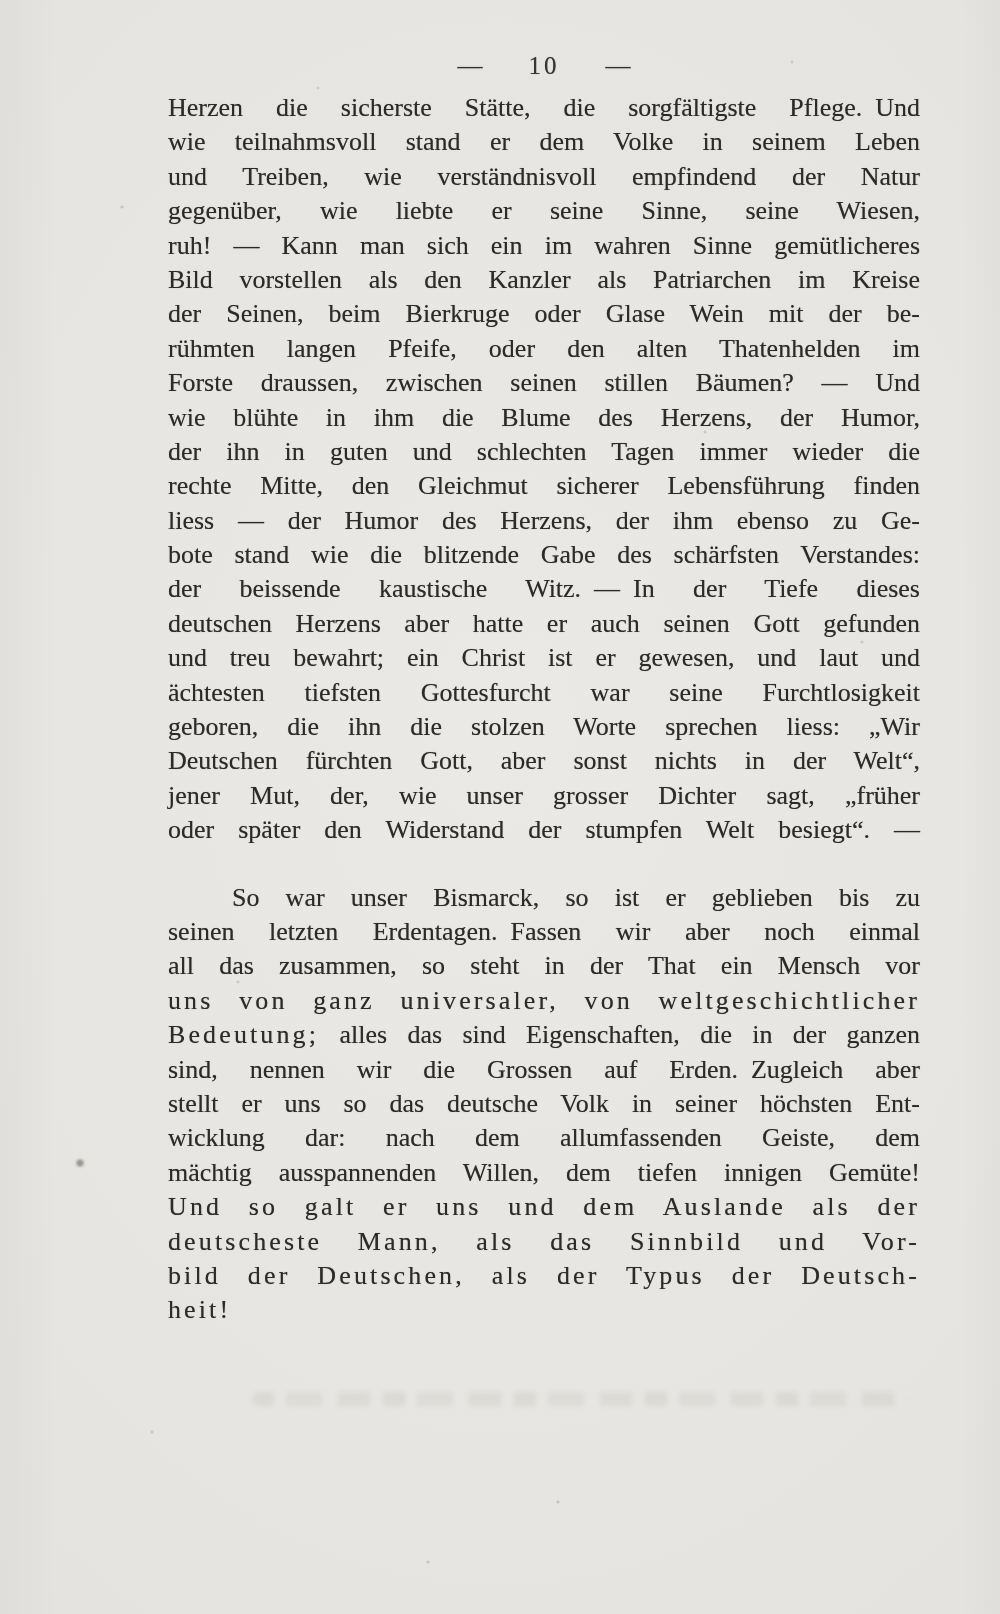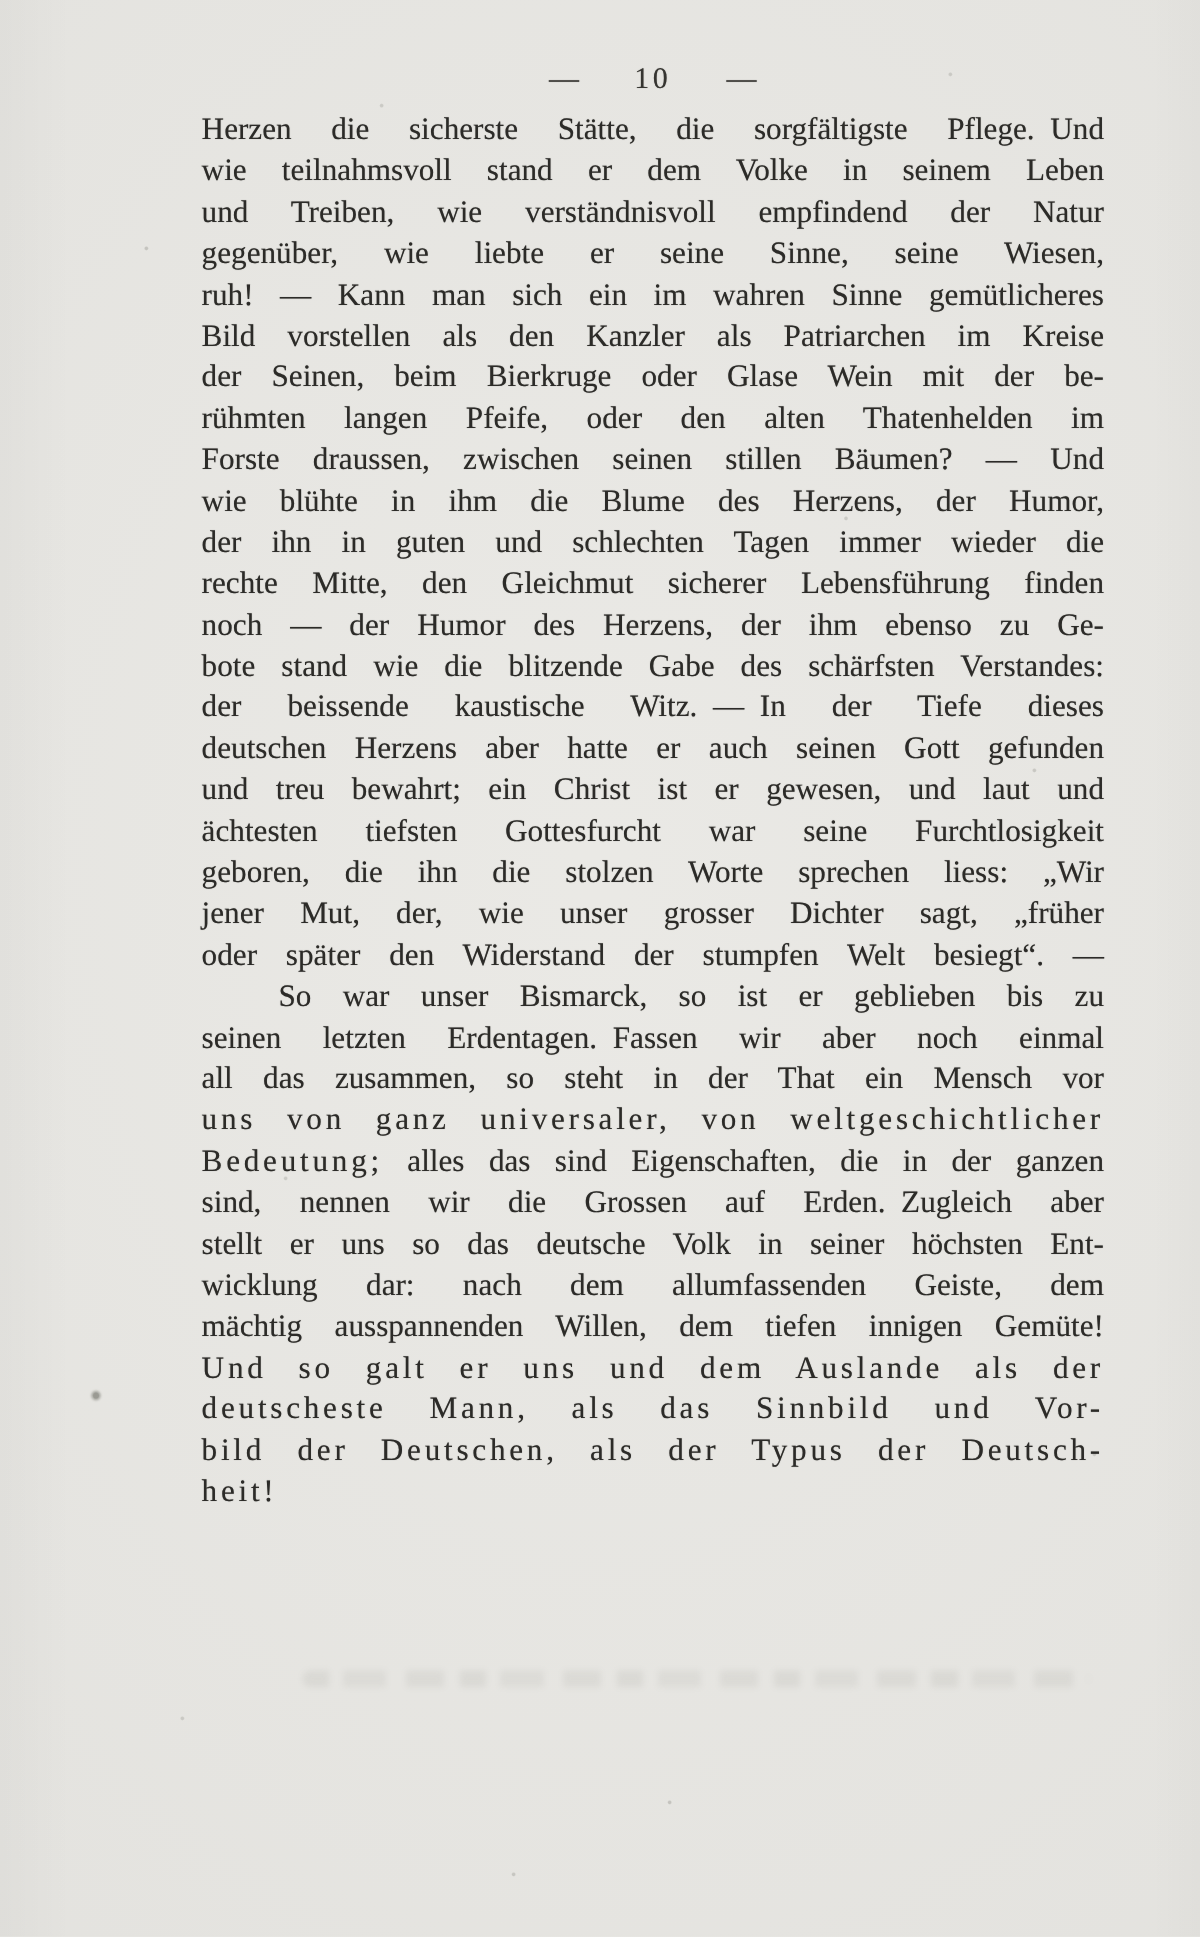--- a/index.html
+++ b/index.html
@@ -114,30 +114,31 @@
       <div class="line"><span>und Treiben, wie verständnisvoll empfindend der Natur</span></div>
       <div class="line"><span>gegenüber, wie liebte er seine Sinne, seine Wiesen,</span></div>
       <div class="line"><span>ruh! — Kann man sich ein im wahren Sinne gemütlicheres</span></div>
       <div class="line"><span>Bild vorstellen als den Kanzler als Patriarchen im Kreise</span></div>
       <div class="line"><span>der Seinen, beim Bierkruge oder Glase Wein mit der be-</span></div>
       <div class="line"><span>rühmten langen Pfeife, oder den alten Thatenhelden im</span></div>
       <div class="line"><span>Forste draussen, zwischen seinen stillen Bäumen? — Und</span></div>
       <div class="line"><span>wie blühte in ihm die Blume des Herzens, der Humor,</span></div>
       <div class="line"><span>der ihn in guten und schlechten Tagen immer wieder die</span></div>
       <div class="line"><span>rechte Mitte, den Gleichmut sicherer Lebensführung finden</span></div>
-      <div class="line"><span>noch — der Humor des Herzens, der ihm ebenso zu Ge-</span></div>
+      <div class="line"><span>liess — der Humor des Herzens, der ihm ebenso zu Ge-</span></div>
       <div class="line"><span>bote stand wie die blitzende Gabe des schärfsten Verstandes:</span></div>
       <div class="line"><span>der beissende kaustische Witz. — In der Tiefe dieses</span></div>
       <div class="line"><span>deutschen Herzens aber hatte er auch seinen Gott gefunden</span></div>
       <div class="line"><span>und treu bewahrt; ein Christ ist er gewesen, und laut und</span></div>
       <div class="line"><span>ächtesten tiefsten Gottesfurcht war seine Furchtlosigkeit</span></div>
       <div class="line"><span>geboren, die ihn die stolzen Worte sprechen liess: „Wir</span></div>
+      <div class="line"><span>Deutschen fürchten Gott, aber sonst nichts in der Welt“,</span></div>
       <div class="line"><span>jener Mut, der, wie unser grosser Dichter sagt, „früher</span></div>
       <div class="line"><span>oder später den Widerstand der stumpfen Welt besiegt“. —</span></div>
-      <div class="line" style="text-indent: 64px;"><span>So war unser Bismarck, so ist er geblieben bis zu</span></div>
+      <div class="line" style="text-indent: 64px; margin-top: 33px;"><span>So war unser Bismarck, so ist er geblieben bis zu</span></div>
       <div class="line"><span>seinen letzten Erdentagen. Fassen wir aber noch einmal</span></div>
       <div class="line"><span>all das zusammen, so steht in der That ein Mensch vor</span></div>
       <div class="line"><span class="sperr">uns von ganz universaler, von weltgeschichtlicher</span></div>
       <div class="line"><span class="sperr">Bedeutung;</span><span> alles das sind Eigenschaften, die in der ganzen</span></div>
       <div class="line"><span>sind, nennen wir die Grossen auf Erden. Zugleich aber</span></div>
       <div class="line"><span>stellt er uns so das deutsche Volk in seiner höchsten Ent-</span></div>
       <div class="line"><span>wicklung dar: nach dem allumfassenden Geiste, dem</span></div>
       <div class="line"><span>mächtig ausspannenden Willen, dem tiefen innigen Gemüte!</span></div>
       <div class="line"><span class="sperr">Und so galt er uns und dem Auslande als der</span></div>
       <div class="line"><span class="sperr">deutscheste Mann, als das Sinnbild und Vor-</span></div>

